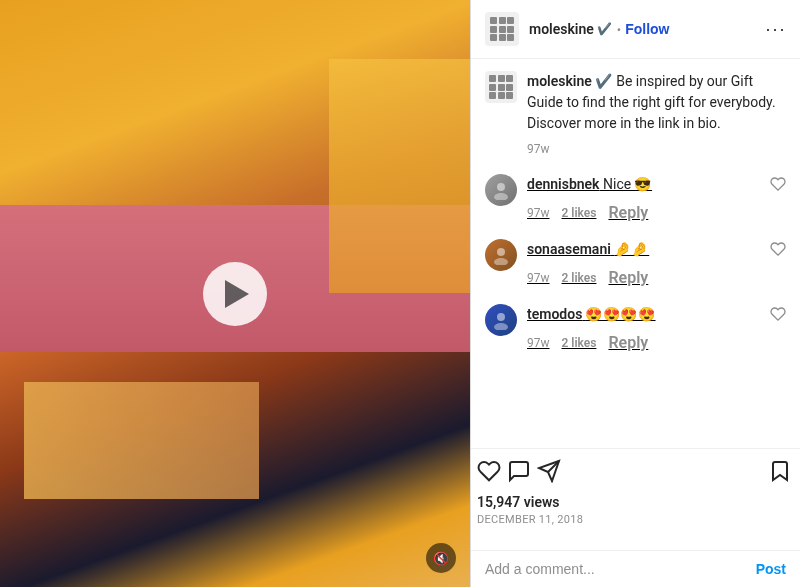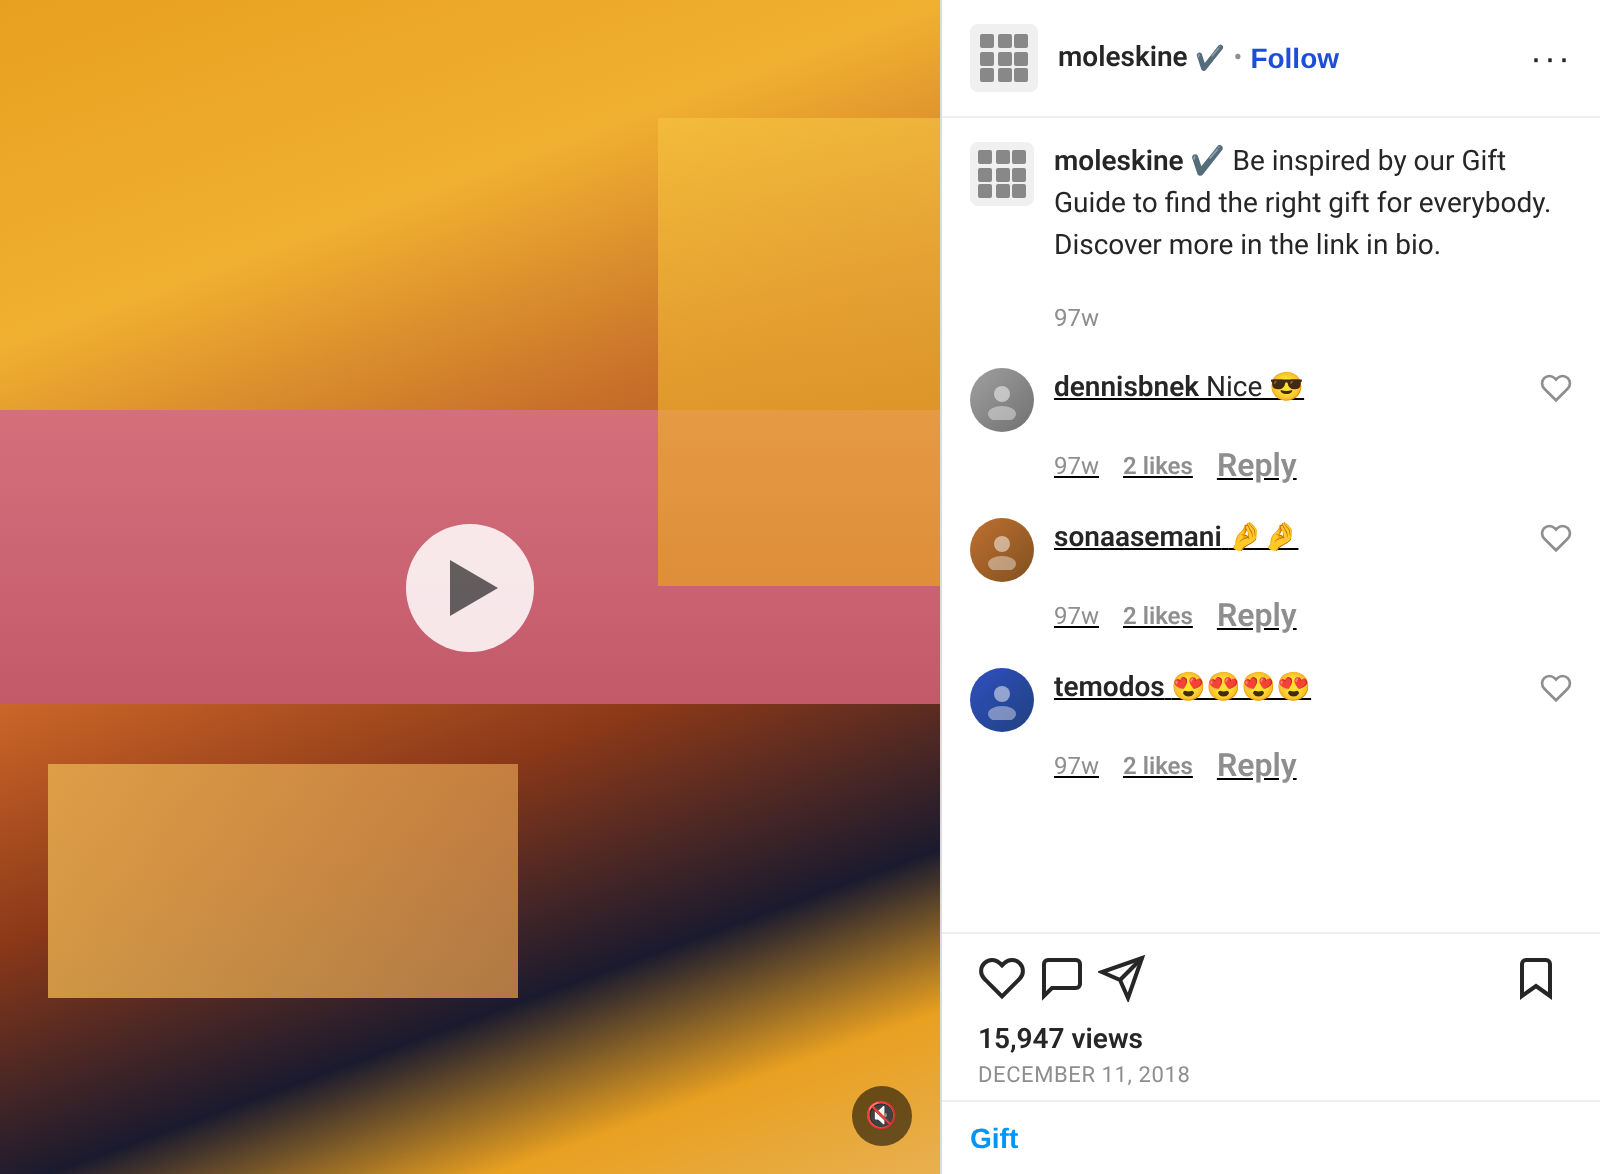--- a/index.html
+++ b/index.html
@@ -237,21 +237,21 @@
     }
 
     .hashtag {
       color: #0095f6;
     }
 
     .comment-meta {
       display: flex;
       align-items: center;
       gap: 12px;
-      margin-top: 16px;
+      margin-top: 6px;
     }
 
     .comment-time {
       font-size: 12px;
       color: #8e8e8e;
     }
 
     .comment-likes {
       font-size: 12px;
       color: #8e8e8e;
@@ -310,21 +310,21 @@
       padding: 0;
       margin-left: 8px;
       margin-top: 2px;
       color: #262626;
       font-size: 14px;
       flex-shrink: 0;
     }
 
     
     .action-bar {
-      padding: 8px 18px 6px;
+      padding: 8px 6px 6px;
       border-top: 1px solid #efefef;
       flex-shrink: 0;
     }
 
     .action-icons {
       display: flex;
       align-items: center;
       margin-bottom: 6px;
     }
 
@@ -350,21 +350,21 @@
       font-weight: 600;
       color: #262626;
       margin-bottom: 3px;
     }
 
     .post-date {
       font-size: 11px;
       color: #8e8e8e;
       text-transform: uppercase;
       letter-spacing: 0.3px;
-      margin-bottom: 0;
+      margin-bottom: 18px;
     }
 
     
     .add-comment-area {
       display: flex;
       align-items: center;
       padding: 10px 14px;
       border-top: 1px solid #efefef;
       flex-shrink: 0;
     }
@@ -558,16 +558,17 @@
         <svg width="24" height="24" viewBox="0 0 24 24" fill="none" stroke="#262626" stroke-width="2">
           <path d="M19 21l-7-5-7 5V5a2 2 0 0 1 2-2h10a2 2 0 0 1 2 2z"></path>
         </svg>
       </button>
     </div>
     <div class="views-count">15,947 views</div>
     <div class="post-date">December 11, 2018</div>
   </div>
 
   <div class="add-comment-area">
-    <button class="post-btn">Gift</button>
+    <input class="comment-input" type="text" placeholder="Add a comment..." style="">
+    <button class="post-btn">Post</button>
   </div>
 
 </div>
 
 </body></html>

